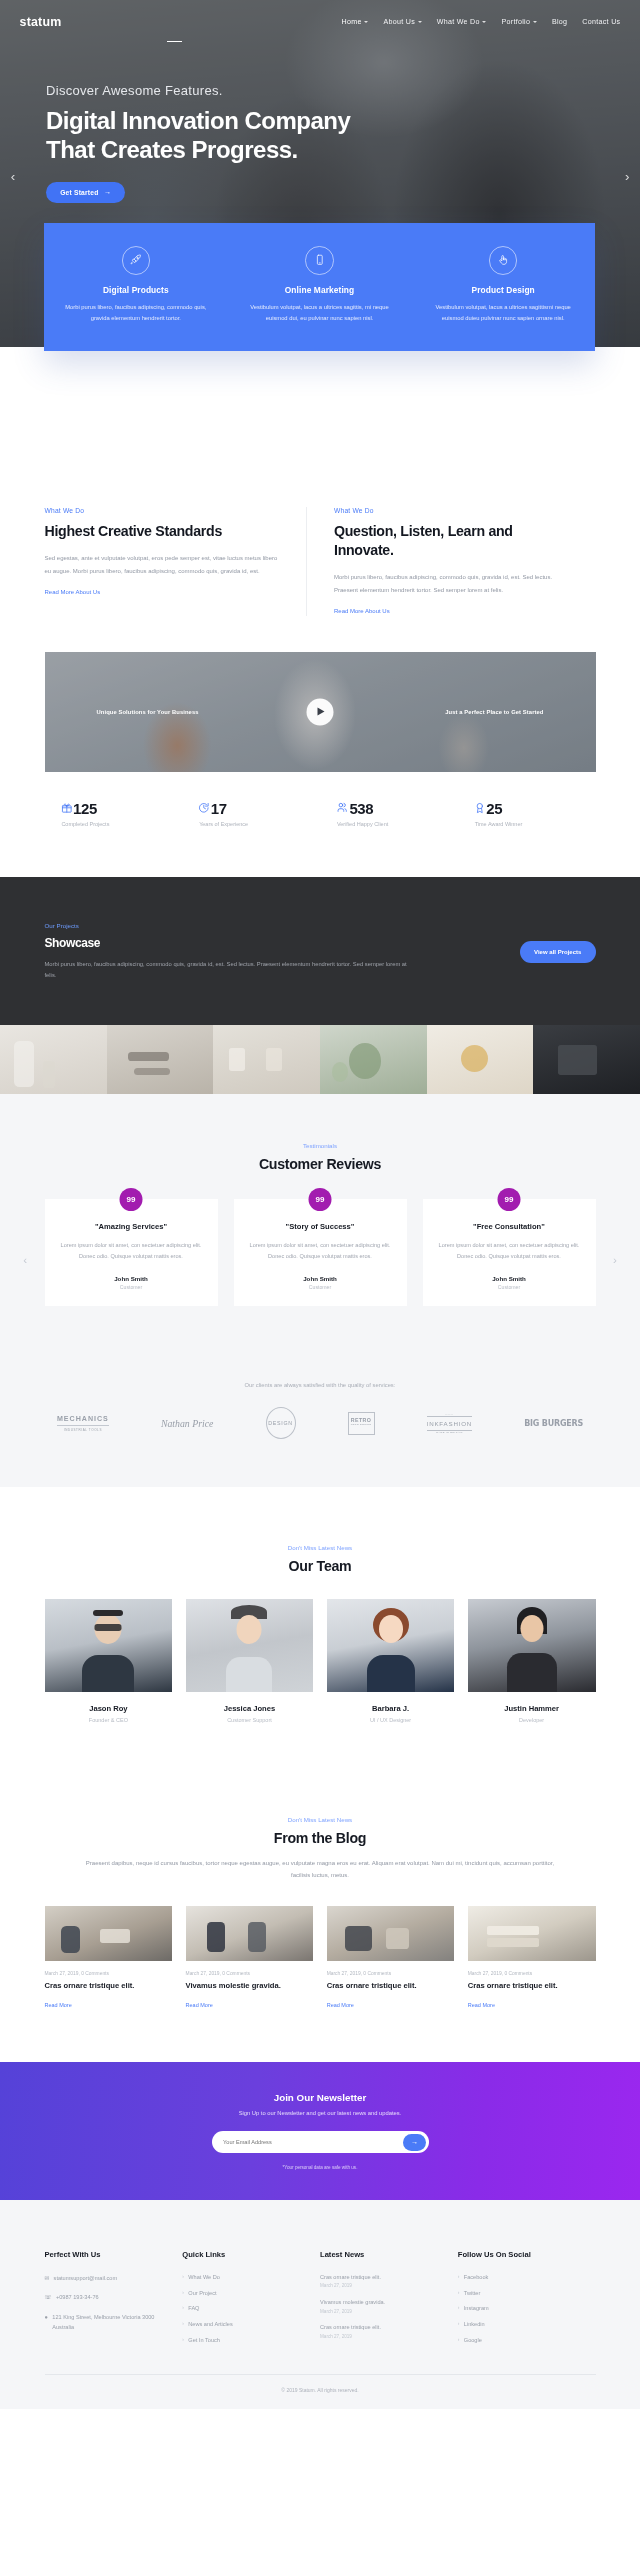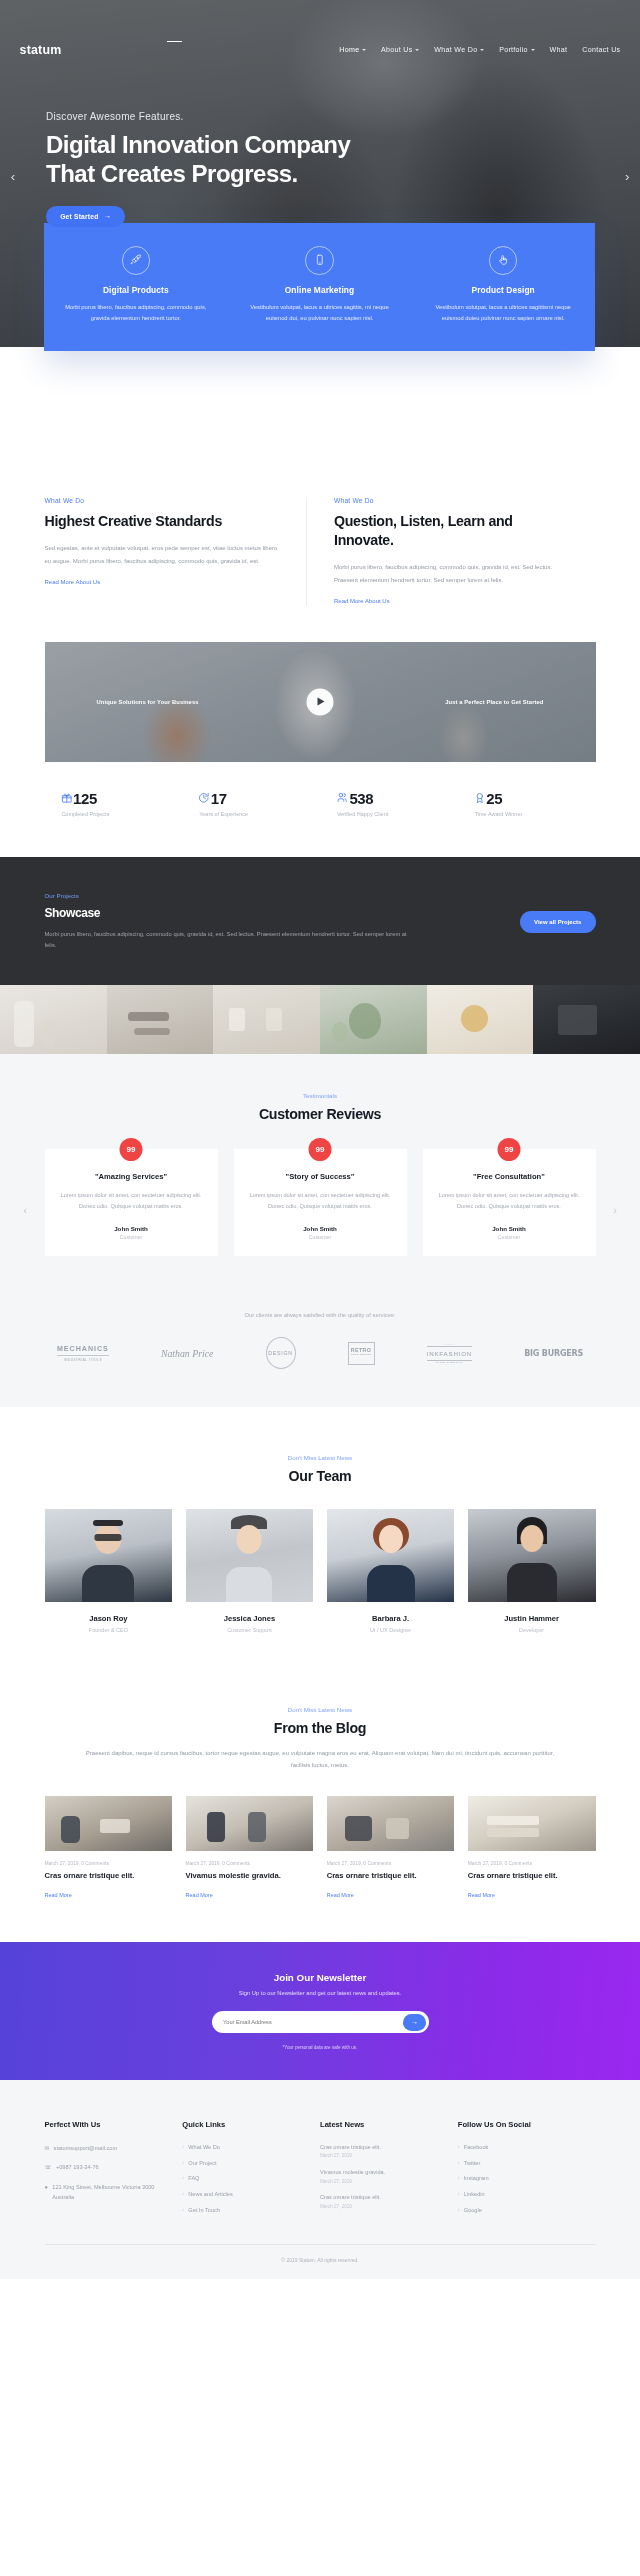--- a/index.html
+++ b/index.html
@@ -4,21 +4,21 @@
 <style>
   * { box-sizing: border-box; margin: 0; padding: 0; }
   body {
     width: 640px;
     font-family: "Liberation Sans", sans-serif;
     background: #ffffff;
     color: #2b2f38;
     -webkit-font-smoothing: antialiased;
   }
   .wrap { width: 640px; overflow: hidden; }
-  .container { width: 551px; margin: 8px auto; }
+  .container { width: 551px; margin: 18px auto; }
 
   
   .hero {
     position: relative;
     height: 347px;
     background: linear-gradient(100deg, #5d6066 0%, #6e7177 35%, #8a8d92 60%, #6b6e74 100%);
     overflow: hidden;
   }
   .hero-photo {
     position: absolute; inset: 0;
@@ -28,34 +28,33 @@
       radial-gradient(ellipse 124px 205px at 47% 70%, rgba(70,62,60,.65), transparent 72%),
       radial-gradient(ellipse 151px 222px at 78% 62%, rgba(48,44,46,.8), transparent 70%),
       linear-gradient(175deg, #a9aaa9 0%, #8e9094 30%, #6a6d72 70%, #4d5055 100%);
     filter: saturate(.75);
   }
   .hero-shade { position: absolute; inset: 0; background: rgba(38,42,49,.56); }
   .hero-topbar {
     position: relative; z-index: 5;
     height: 43px; display: flex; align-items: center;
     padding: 0 19.6px;
-    margin-top: 28px;
   }
   .logo { color: #fff; font-size: 12.4px; font-weight: 700; letter-spacing: 0.2px; }
   .nav { margin-left: auto; display: flex; align-items: center; gap: 15px; }
   .nav-item {
     color: #f2f3f5; font-size: 7.1px; letter-spacing: 0.3px;
     display: flex; align-items: center; gap: 2.7px; cursor: pointer; white-space: nowrap;
   }
   .nav-item.active { color: #ffffff; }
   .caret { width: 0; height: 0; border-left: 2.2px solid transparent; border-right: 2.2px solid transparent; border-top: 2.7px solid rgba(255,255,255,.8); display: inline-block; }
   .nav-underline { position: absolute; left: 167px; top: 41px; width: 15px; height: 1.3px; background: #fff; }
 
   .hero-inner { position: relative; z-index: 4; padding: 40px 0 0 46px; }
-  .hero-eyebrow { color: #e6e8ec; font-size: 10px; letter-spacing: 0.3px; margin-bottom: 8px; }
+  .hero-eyebrow { color: #e6e8ec; font-size: 13px; letter-spacing: 0.3px; margin-bottom: 8px; }
   .hero-title {
     color: #fff; font-size: 24px; line-height: 1.22; font-weight: 700; letter-spacing: -0.5px;
   }
   .btn-pill {
     display: inline-flex; align-items: center; gap: 5.3px;
     background: #4173f5; color: #fff; border: none; border-radius: 18px;
     font-size: 6.7px; font-weight: 700; padding: 7.1px 14.2px; margin-top: 17px; cursor: pointer;
     letter-spacing: 0.2px;
   }
   .arrow-r { font-size: 7.1px; line-height: 1; }
@@ -147,21 +146,21 @@
   .testi { background: #f5f6f8; padding: 30px 0 27px; }
   .center { text-align: center; }
   .sec-eyebrow { color: #7ea2ff; font-size: 6.2px; margin-bottom: 7.1px; }
   .sec-title { font-size: 14.2px; font-weight: 700; color: #161a23; letter-spacing: -0.3px; }
   .testi-row { display: flex; gap: 16px; margin-top: 27px; position: relative; }
   .testi-card {
     flex: 1; background: #fff; padding: 23px 16px 16px; text-align: center; position: relative;
   }
   .quote-badge {
     position: absolute; top: -11.6px; left: 50%; transform: translateX(-50%);
-    width: 23px; height: 23px; border-radius: 50%; background: #ef4444; color: #fff;
+    width: 23px; height: 23px; border-radius: 50%; background: #a21caf; color: #fff;
     display: flex; align-items: center; justify-content: center; font-size: 8px; font-weight: 700;
   }
   .t-title { font-size: 7.6px; font-weight: 700; color: #161a23; margin-bottom: 9px; }
   .t-body { color: #a2a7b1; font-size: 5.6px; line-height: 1.95; }
   .t-name { font-size: 6.2px; font-weight: 700; color: #161a23; margin-top: 12.4px; }
   .t-role { font-size: 5.2px; color: #b7bcc5; margin-top: 2.7px; }
   .testi-nav { position: absolute; top: 50%; color: #c5cad3; font-size: 11.6px; cursor: pointer; }
   .testi-nav.l { left: -21.3px; }
   .testi-nav.r { right: -21.3px; }
 
@@ -261,21 +260,21 @@
         </div>
         <div class="nav-item">
           <span>What We Do</span>
           <i class="caret"></i>
         </div>
         <div class="nav-item">
           <span>Portfolio</span>
           <i class="caret"></i>
         </div>
         <div class="nav-item">
-          <span>What</span>
+          <span>Blog</span>
         </div>
         <div class="nav-item">
           <span>Contact Us</span>
         </div>
       </nav>
     </div>
     <div class="nav-underline"></div>
 
     <div class="hero-inner">
       <div class="hero-eyebrow">Discover Awesome Features.</div>

